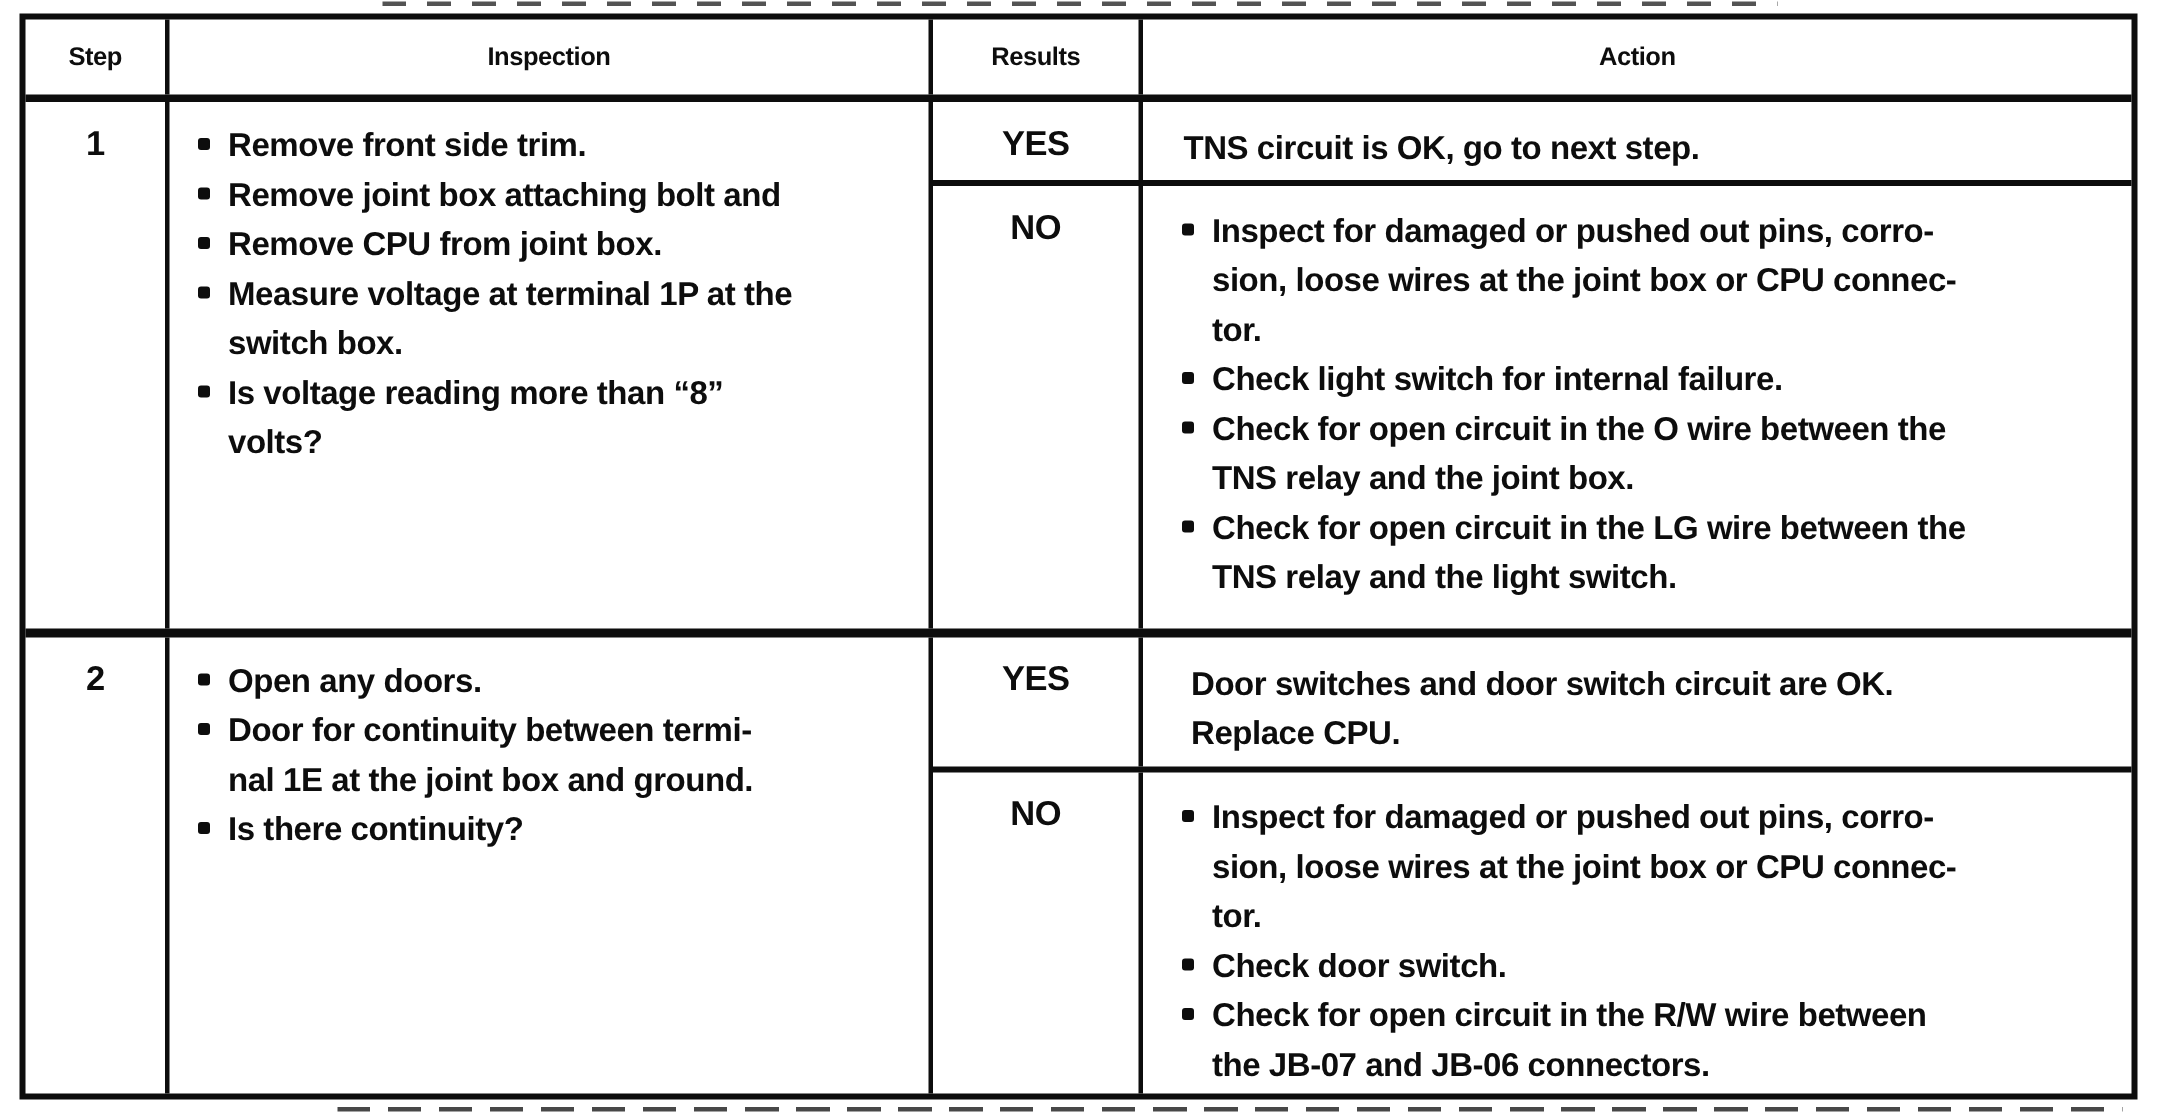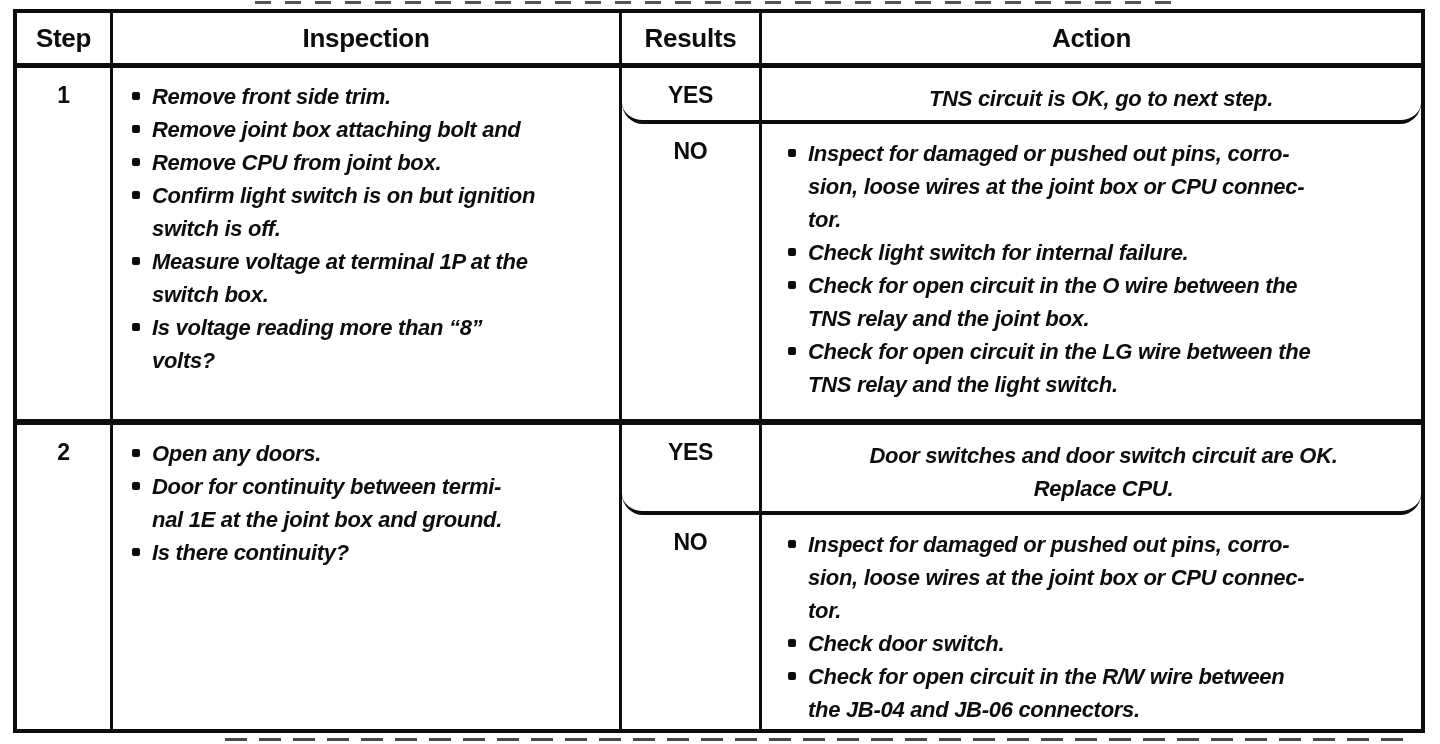--- a/index.html
+++ b/index.html
@@ -20,21 +20,21 @@
 
   .tbl {
     position:absolute; left:13px; top:9px; width:1412px; height:724px;
     border:4px solid #0d0d0d; display:flex; flex-direction:column;
     font-weight:700; letter-spacing:-0.3px; background:#fff;
   }
 
   .thead { display:flex; flex:0 0 55px; border-bottom:5px solid #0d0d0d; }
   .th {
     display:flex; align-items:center; justify-content:center;
-    font-size:26px; border-right:3px solid #0d0d0d;
+    font-size:17px; border-right:3px solid #0d0d0d;
   }
 
   .w-step { flex:0 0 96px; }
   .w-insp { flex:0 0 509px; }
   .w-res  { flex:0 0 140px; }
   .w-act  { flex:1 1 auto; border-right:none;border-radius:25px; }
 
   .row { display:flex; min-height:0; }
   .row-1 { flex:0 0 351px; }
   .row-2 { flex:1 1 auto; border-top:6px solid #0d0d0d; }
@@ -42,35 +42,35 @@
   .c-step {
     flex:0 0 96px; border-right:3px solid #0d0d0d;
     text-align:center; padding-top:14px; font-size:23px;
   }
   .c-insp {
     flex:0 0 509px; border-right:3px solid #0d0d0d;
     padding:12px 6px 0 17px;
   }
 
   .sub { flex:1 1 auto; display:flex; flex-direction:column; min-width:0; }
-  .subrow { display:flex; min-height:0;border-radius:21px; }
+  .subrow { display:flex; min-height:0; }
   .subrow-yes { border-bottom:4px solid #0d0d0d; }
   .row-1 .subrow-yes { flex:0 0 56px; }
   .row-2 .subrow-yes { flex:0 0 90px; }
   .subrow-no { flex:1 1 auto; }
 
   .c-res {
     flex:0 0 140px; border-right:3px solid #0d0d0d;
     text-align:center; padding-top:14px; font-size:23px;
   }
   .c-act { flex:1 1 auto; padding:13px 8px 0 24px; min-width:0; }
-  .c-act.plain { padding-top:14px; padding-left:27px;text-align:center; }
+  .c-act.plain { padding-top:14px; padding-left:27px; }
   .row-2 .c-act.plain { padding-left:32px; }
 
-  .line { font-size:22px; line-height:33px; white-space:nowrap;font-style:italic; }
+  .line { font-size:22px; line-height:33px; white-space:nowrap; }
 
   .bullet { position:relative; padding-left:22px; }
   .bullet::before {
     content:""; position:absolute; left:2px; top:12px;
     width:8px; height:8px; border-radius:2px; background:#0d0d0d;
   }
 </style>
 </head>
 <body>
 
@@ -93,24 +93,20 @@
 
       <div class="c-insp">
         <div class="bullet">
           <div class="line">Remove front side trim.</div>
         </div>
         <div class="bullet">
           <div class="line">Remove joint box attaching bolt and</div>
         </div>
         <div class="bullet">
           <div class="line">Remove CPU from joint box.</div>
-        </div>
-        <div class="bullet">
-          <div class="line">Confirm light switch is on but ignition</div>
-          <div class="line">switch is off.</div>
         </div>
         <div class="bullet">
           <div class="line">Measure voltage at terminal 1P at the</div>
           <div class="line">switch box.</div>
         </div>
         <div class="bullet">
           <div class="line">Is voltage reading more than “8”</div>
           <div class="line">volts?</div>
         </div>
       </div>
@@ -176,21 +172,21 @@
             <div class="bullet">
               <div class="line">Inspect for damaged or pushed out pins, corro-</div>
               <div class="line">sion, loose wires at the joint box or CPU connec-</div>
               <div class="line">tor.</div>
             </div>
             <div class="bullet">
               <div class="line">Check door switch.</div>
             </div>
             <div class="bullet">
               <div class="line">Check for open circuit in the R/W wire between</div>
-              <div class="line">the JB-04 and JB-06 connectors.</div>
+              <div class="line">the JB-07 and JB-06 connectors.</div>
             </div>
           </div>
         </div>
       </div>
     </div>
 
   </div>
 </div>
 
 </body></html>

